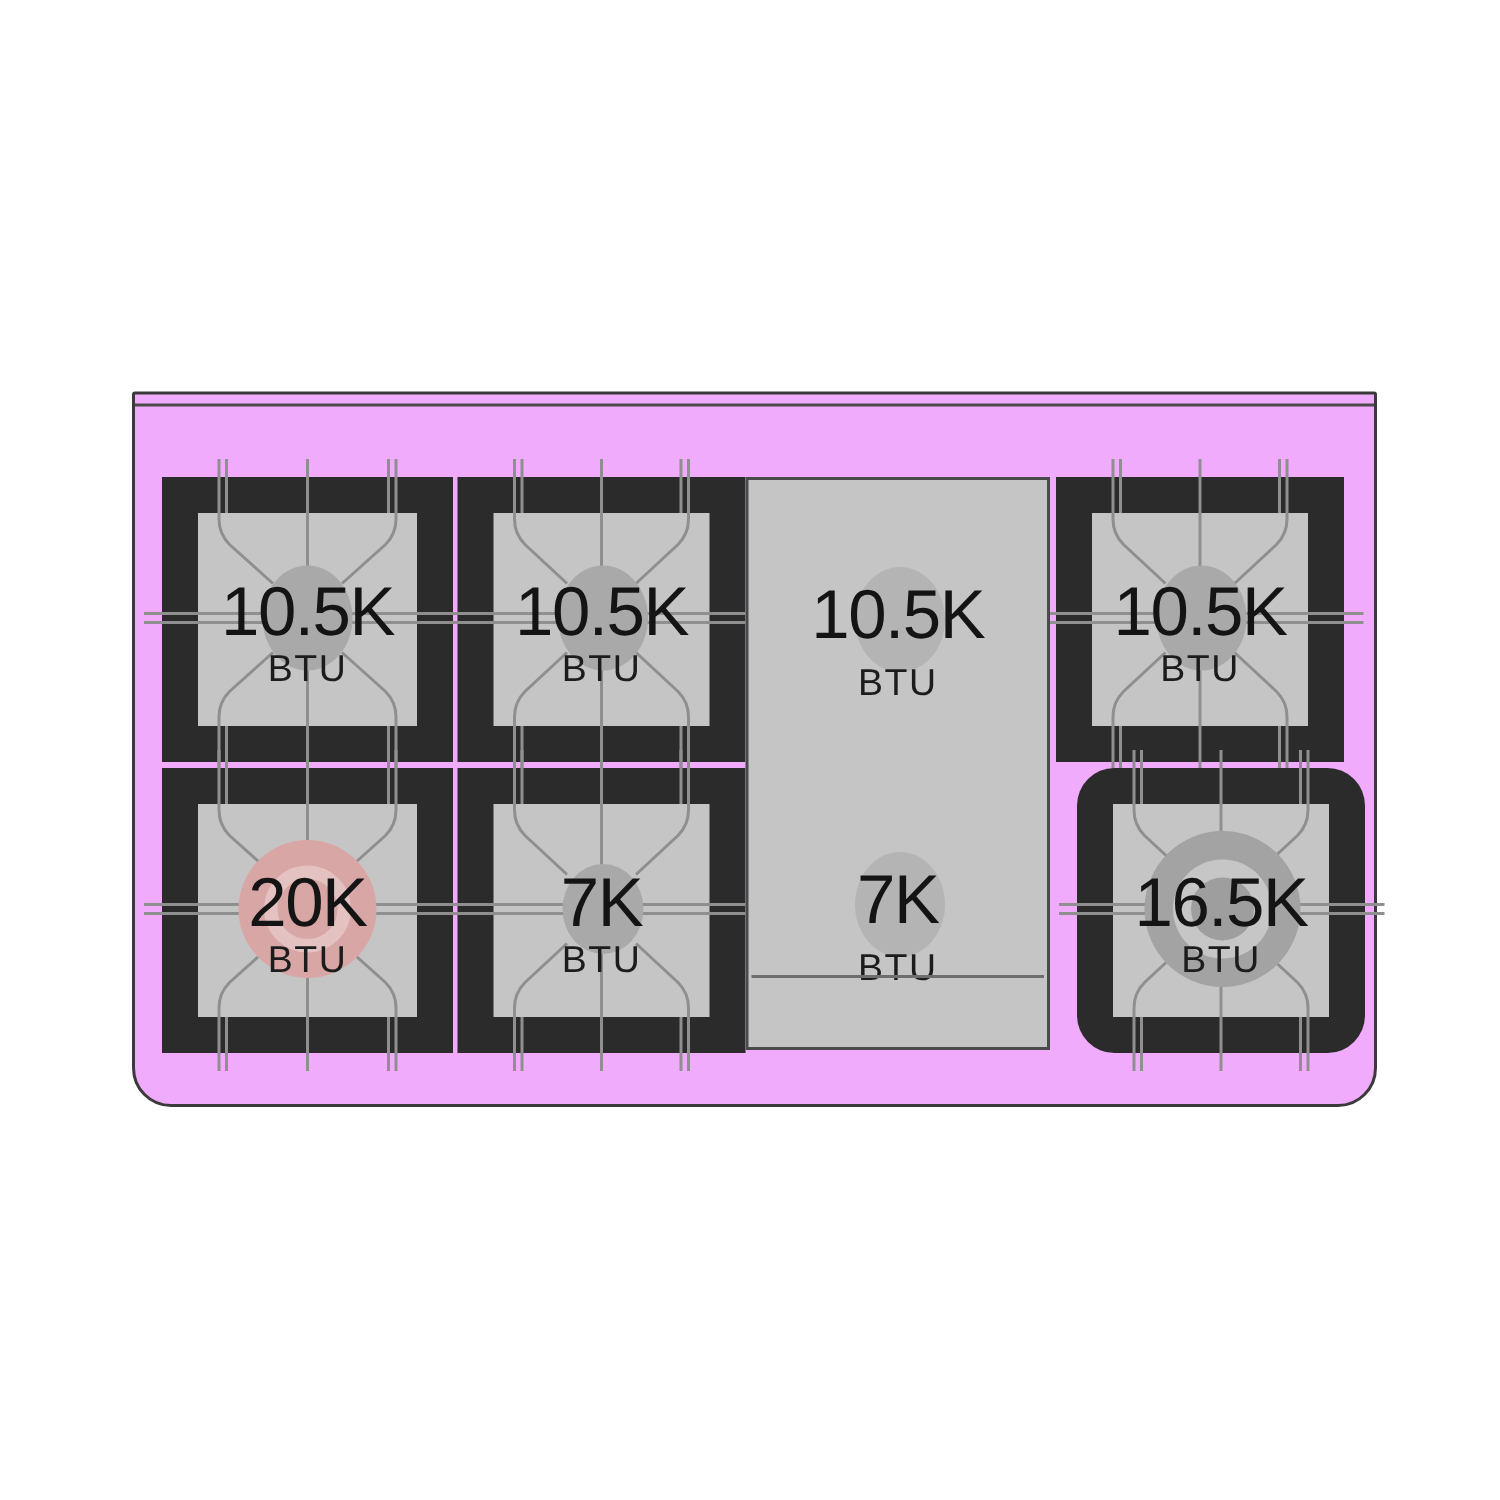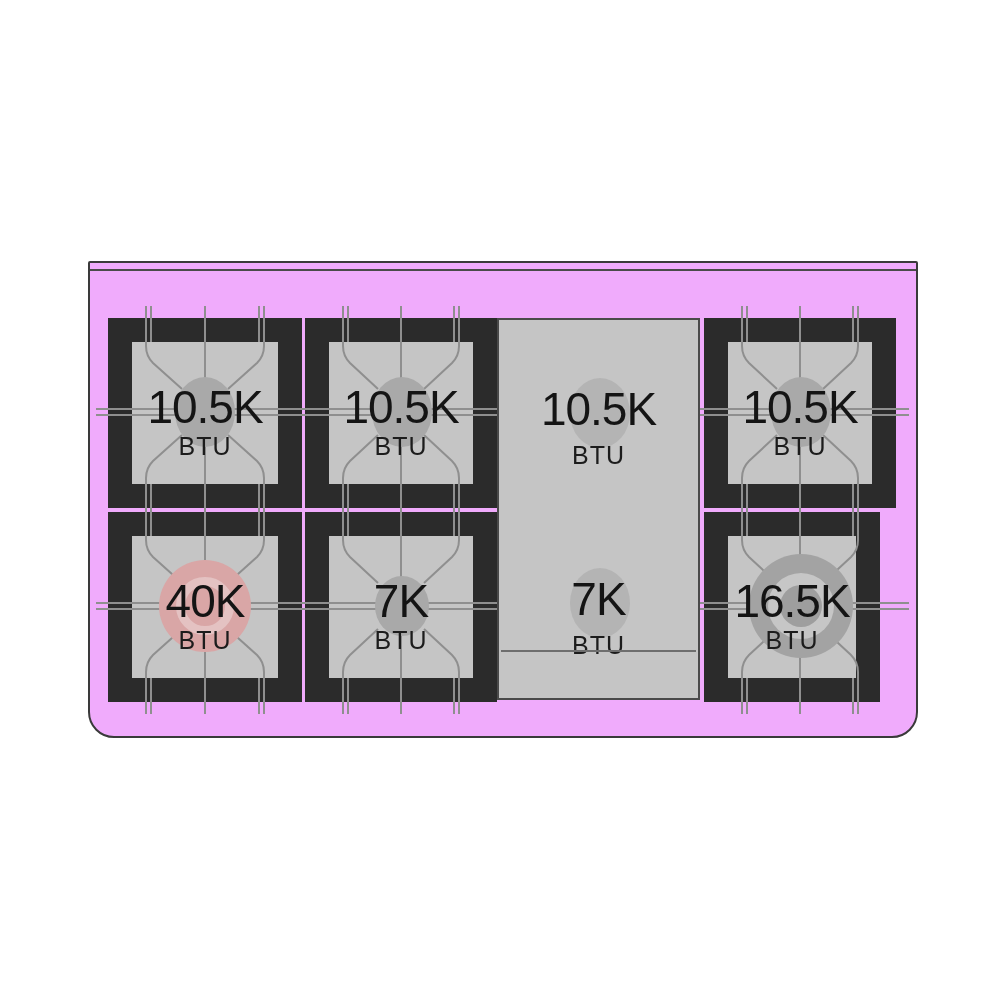--- a/index.html
+++ b/index.html
@@ -118,41 +118,41 @@
       <path d="M97 -12 V 202"></path>
       <path d="M-12 91 H 206 M-12 97 H 206"></path>
       <path d="M38 -12 V 28 Q38 38 45 45 L74 71"></path>
       <path d="M156 -12 V 28 Q156 38 149 45 L120 71"></path>
       <path d="M38 202 V 160 Q38 150 45 143 L74 117"></path>
       <path d="M156 202 V 160 Q156 150 149 143 L120 117"></path>
       <path d="M43 -12 V 24 M151 -12 V 24 M43 202 V 166 M151 202 V 166"></path>
     </svg>
     <div class="cap cap-20k-outer"></div>
     <div class="cap cap-20k-ring"></div>
-    <div class="value">40K</div>
+    <div class="value">20K</div>
     <div class="unit">BTU</div>
   </div>
 
   <div class="burner-box" style="left:215px;top:249px;width:192px;">
     <div class="burner-inner"></div>
     <svg class="grate" width="222" height="218" viewBox="-14 -14 222 218">
       <path d="M96 -12 V 202"></path>
       <path d="M-12 91 H 205 M-12 97 H 205"></path>
       <path d="M38 -12 V 28 Q38 38 45 45 L73 71"></path>
       <path d="M154 -12 V 28 Q154 38 147 45 L119 71"></path>
       <path d="M38 202 V 160 Q38 150 45 143 L73 117"></path>
       <path d="M154 202 V 160 Q154 150 147 143 L119 117"></path>
       <path d="M43 -12 V 24 M149 -12 V 24 M43 202 V 166 M149 202 V 166"></path>
     </svg>
     <div class="cap cap-7k"></div>
     <div class="value">7K</div>
     <div class="unit">BTU</div>
   </div>
 
-  <div class="burner-box" style="left:614px;top:249px;width:176px;">
+  <div class="burner-box" style="left:628px;top:249px;width:192px;border-radius:25px;">
     <div class="burner-inner"></div>
     <svg class="grate" width="222" height="218" viewBox="-14 -14 222 218">
       <path d="M96 -12 V 202"></path>
       <path d="M-12 91 H 205 M-12 97 H 205"></path>
       <path d="M38 -12 V 28 Q38 38 45 45 L73 71"></path>
       <path d="M154 -12 V 28 Q154 38 147 45 L119 71"></path>
       <path d="M38 202 V 160 Q38 150 45 143 L73 117"></path>
       <path d="M154 202 V 160 Q154 150 147 143 L119 117"></path>
       <path d="M43 -12 V 24 M149 -12 V 24 M43 202 V 166 M149 202 V 166"></path>
     </svg>

